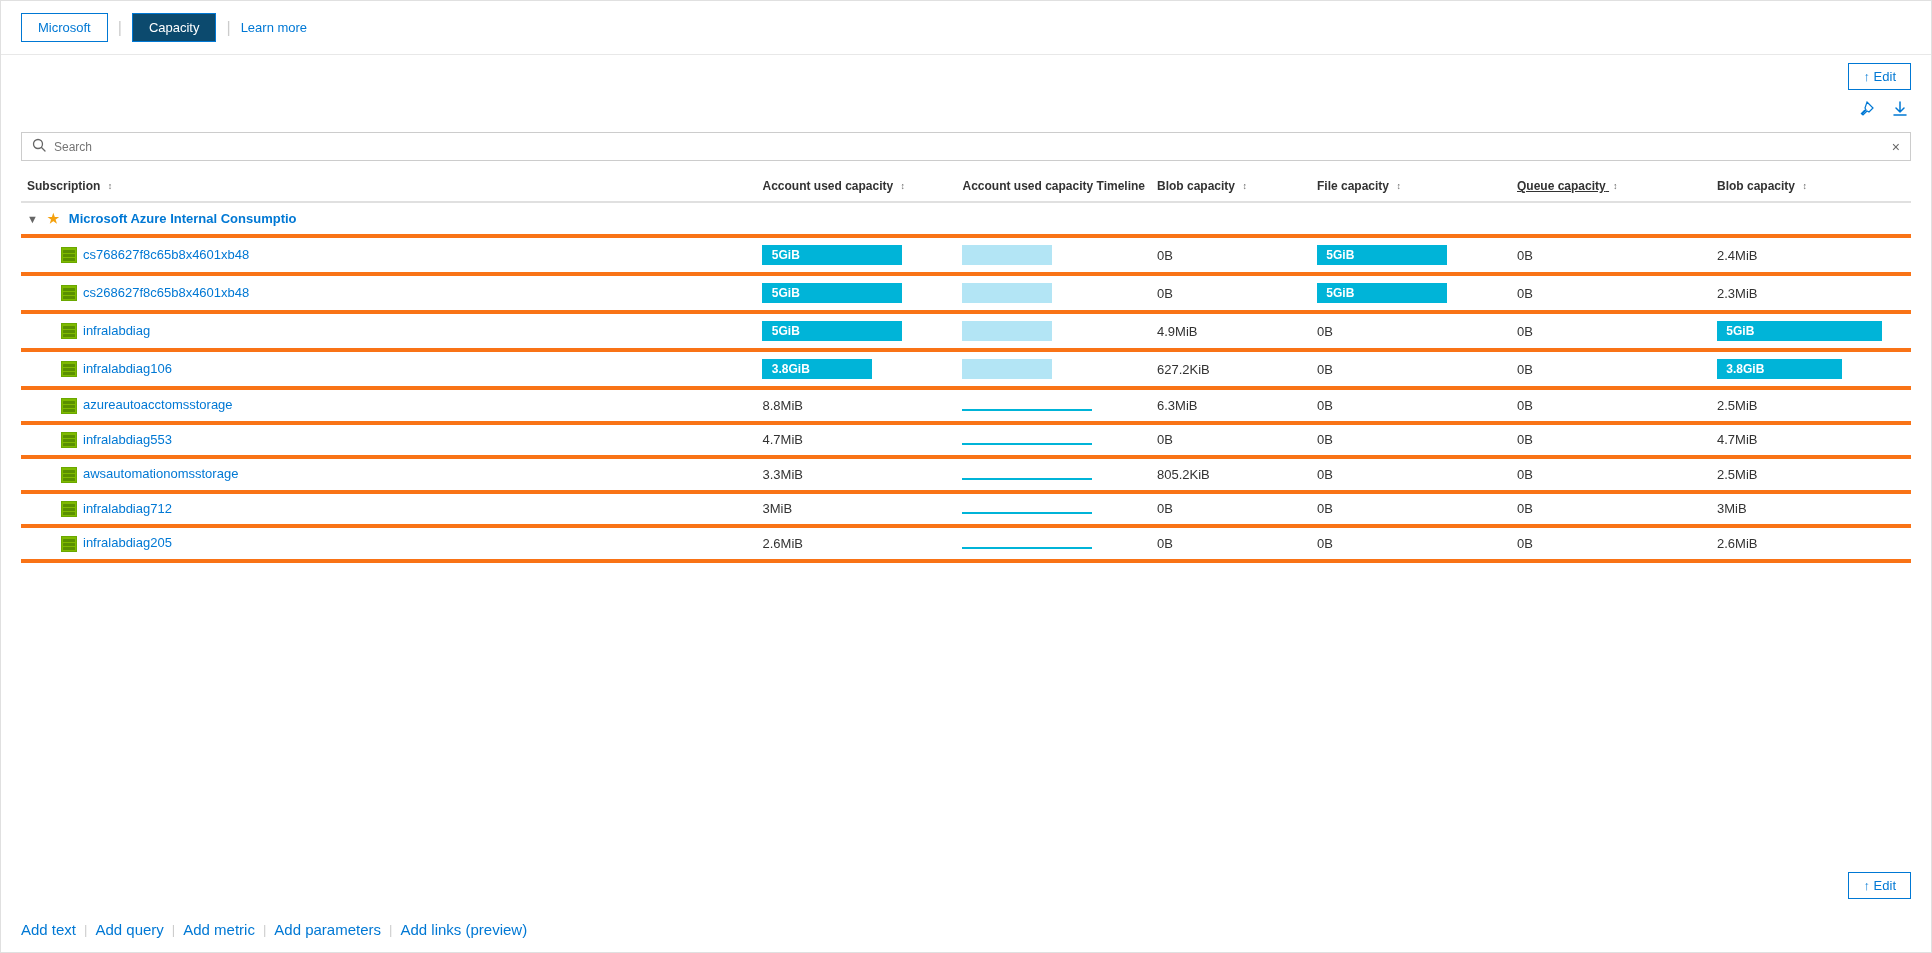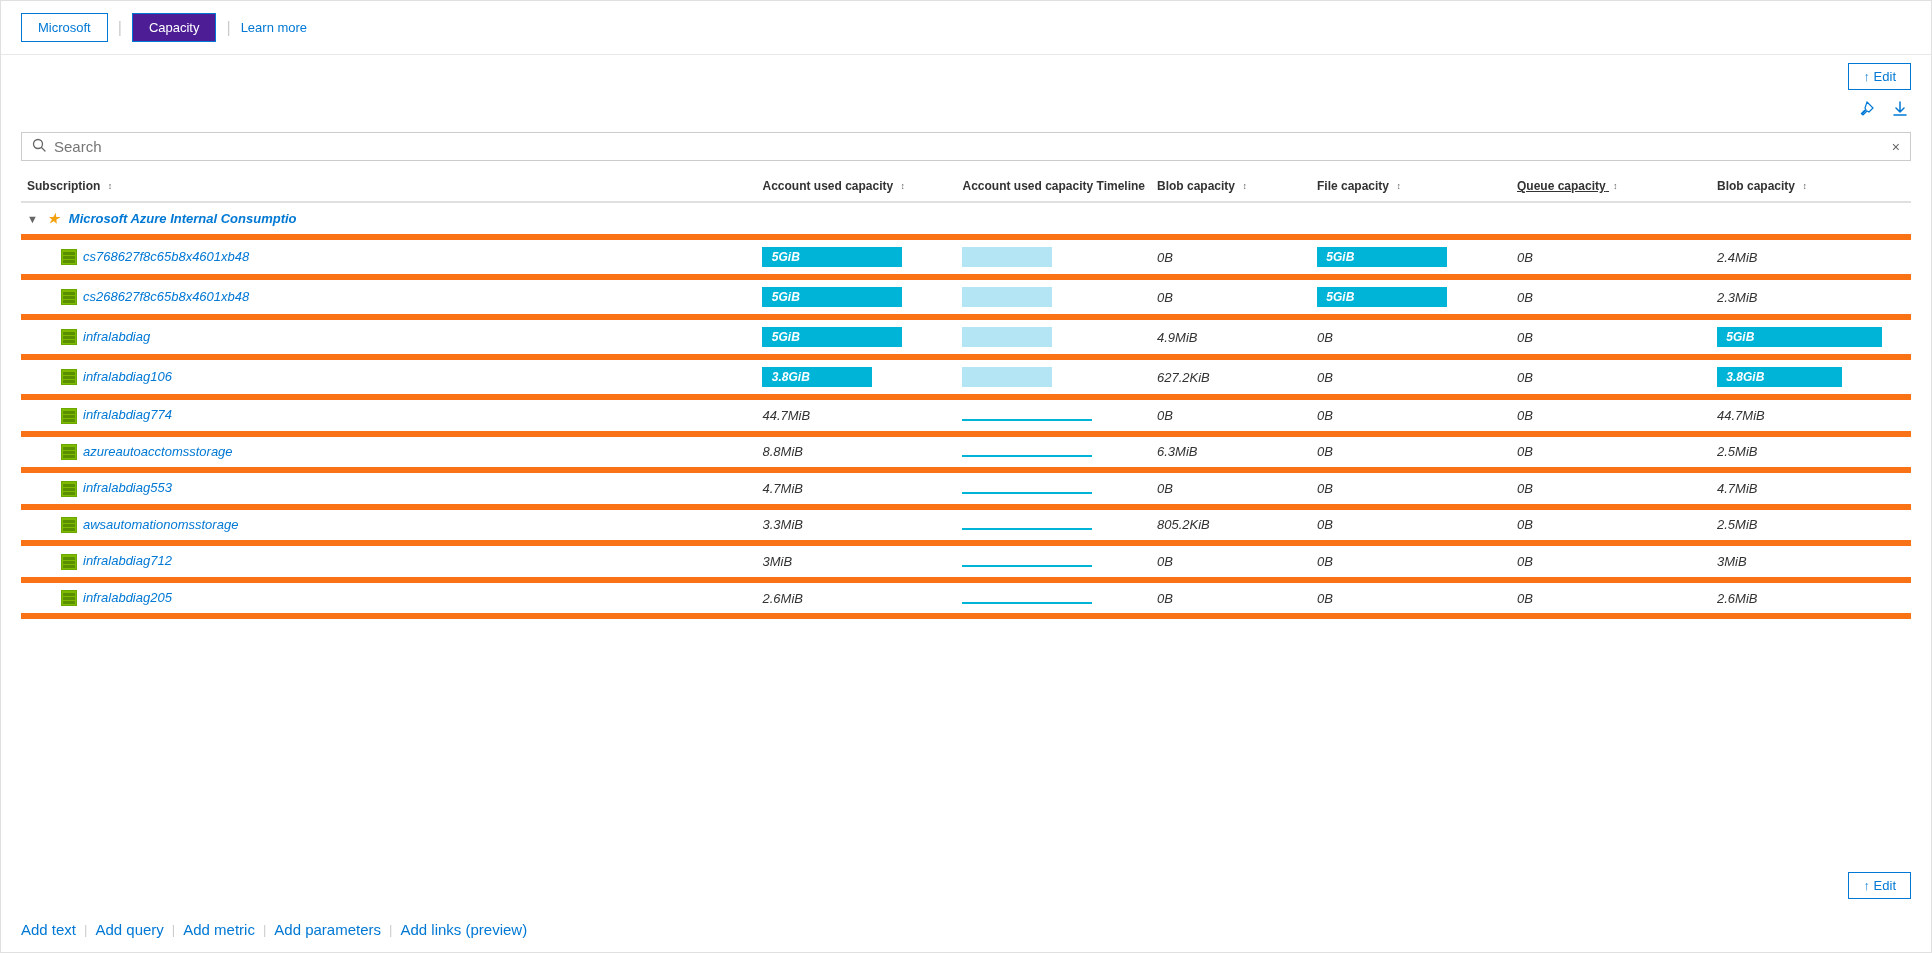--- a/index.html
+++ b/index.html
@@ -28,21 +28,21 @@
     .nav-btn {
       border: 1px solid #0078d4;
       background: #fff;
       color: #0078d4;
       padding: 6px 16px;
       cursor: pointer;
       font-size: 13px;
       font-family: inherit;
     }
     .nav-btn.active {
-      background: #4c1d95;
+      background: #0c4a6e;
       color: #fff;
     }
     .nav-divider {
       color: #ccc;
       margin: 0 10px;
       font-size: 16px;
     }
     .nav-link {
       color: #0078d4;
       text-decoration: none;
@@ -94,21 +94,21 @@
     }
     .search-icon-span {
       color: #666;
       margin-right: 8px;
       font-size: 13px;
     }
     .search-input {
       border: none;
       outline: none;
       flex: 1;
-      font-size: 15px;
+      font-size: 12px;
       font-family: inherit;
       color: #999;
     }
     .search-clear {
       background: none;
       border: none;
       cursor: pointer;
       color: #666;
       font-size: 14px;
       padding: 0;
@@ -137,22 +137,21 @@
     thead th .sort-icons {
       display: inline-flex;
       flex-direction: column;
       margin-left: 4px;
       vertical-align: middle;
       font-size: 9px;
       color: #666;
       line-height: 1;
     }
     tbody tr {
-      border-bottom: 6px solid #f97316;
-      font-style: italic;
+      border-bottom: 4px solid #f97316;
     }
     tbody td {
       padding: 7px 6px;
       font-size: 13px;
       vertical-align: middle;
     }
     
     .group-row td {
       font-weight: 600;
       color: #0078d4;
@@ -399,36 +398,20 @@
             <td class="bar-cell">0B</td>
             <td>0B</td>
             <td class="bar-cell"><span class="table-bar" style="width: 125px; color: rgb(255, 255, 255); font-weight: 600; font-size: 12px; padding-left: 6px; line-height: 20px;">&nbsp;3.8GiB</span></td>
           </tr>
           <tr class="child-row">
             <td><span class="storage-icon"><svg width="14" height="14" viewBox="0 0 14 14">
                   <rect width="14" height="14" fill="#7fba00"></rect>
                   <rect x="1" y="2" width="12" height="3" fill="#5a9000" rx="0.5"></rect>
                   <rect x="1" y="6" width="12" height="3" fill="#5a9000" rx="0.5"></rect>
                   <rect x="1" y="10" width="12" height="3" fill="#5a9000" rx="0.5"></rect>
-                </svg></span><a class="name-link">infralabdiag774</a></td>
-            <td class="bar-cell">44.7MiB</td>
-            <td style="width: 180px;">
-              <div style="width: 130px; height: 2px; background: rgb(0, 180, 216); margin-top: 9px;"></div>
-            </td>
-            <td>0B</td>
-            <td class="bar-cell">0B</td>
-            <td>0B</td>
-            <td class="bar-cell">44.7MiB</td>
-          </tr>
-          <tr class="child-row">
-            <td><span class="storage-icon"><svg width="14" height="14" viewBox="0 0 14 14">
-                  <rect width="14" height="14" fill="#7fba00"></rect>
-                  <rect x="1" y="2" width="12" height="3" fill="#5a9000" rx="0.5"></rect>
-                  <rect x="1" y="6" width="12" height="3" fill="#5a9000" rx="0.5"></rect>
-                  <rect x="1" y="10" width="12" height="3" fill="#5a9000" rx="0.5"></rect>
                 </svg></span><a class="name-link">azureautoacctomsstorage</a></td>
             <td class="bar-cell">8.8MiB</td>
             <td style="width: 180px;">
               <div style="width: 130px; height: 2px; background: rgb(0, 180, 216); margin-top: 9px;"></div>
             </td>
             <td>6.3MiB</td>
             <td class="bar-cell">0B</td>
             <td>0B</td>
             <td class="bar-cell">2.5MiB</td>
           </tr>

